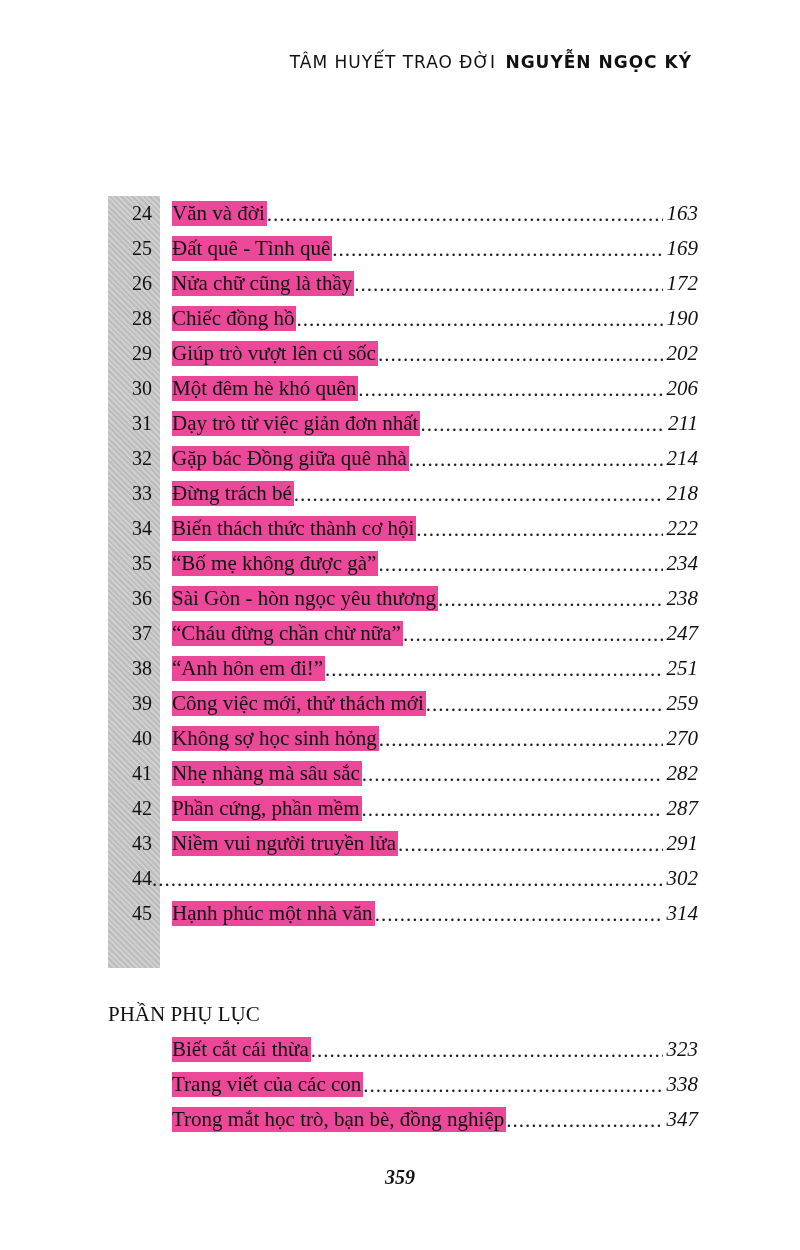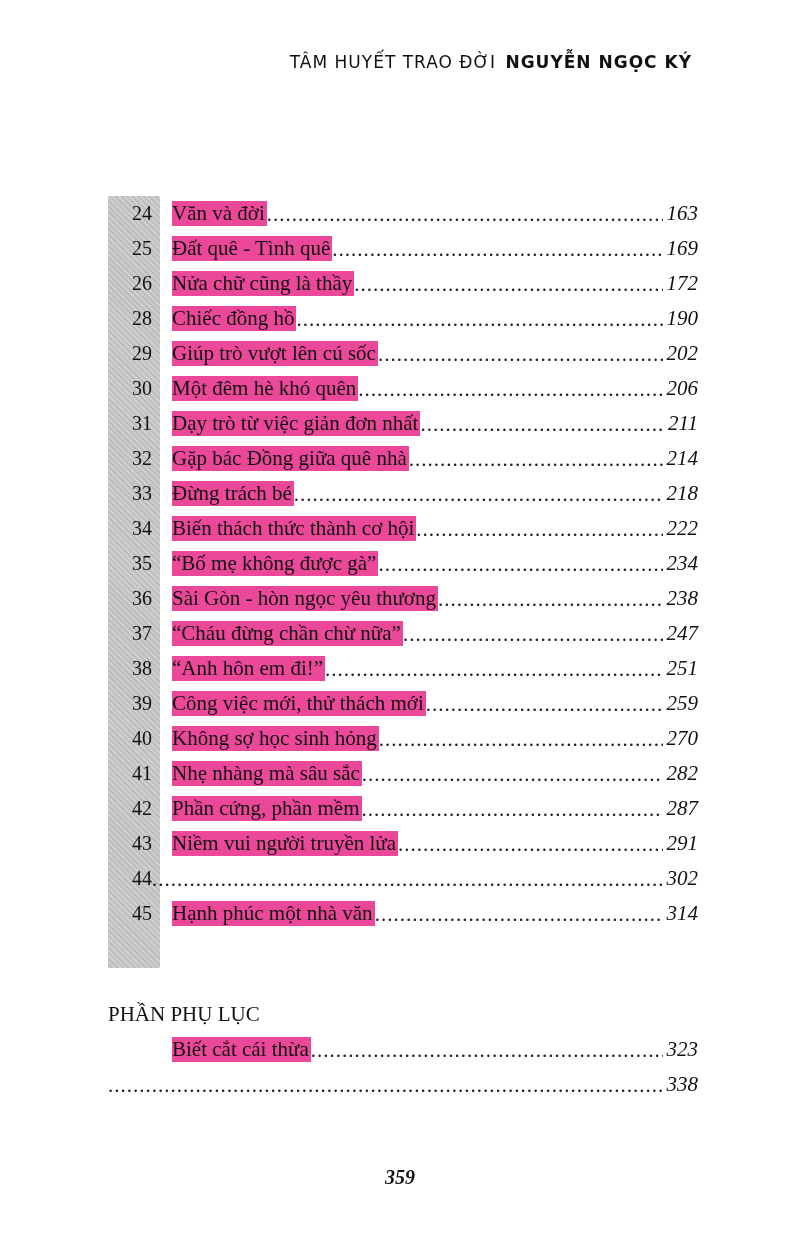--- a/index.html
+++ b/index.html
@@ -233,18 +233,24 @@
 </div>
 
 <div class="appendix">
   <div class="heading">PHẦN PHỤ LỤC</div>
   <div class="row">
       <span class="title">Biết cắt cái thừa</span>
       <span class="leader"></span>
       <span class="page">323</span>
     </div>
   <div class="row">
+      <span class="title">Trang viết của các con</span>
       <span class="leader"></span>
       <span class="page">338</span>
     </div>
+  <div class="row">
+      <span class="title">Trong mắt học trò, bạn bè, đồng nghiệp</span>
+      <span class="leader"></span>
+      <span class="page">347</span>
+    </div>
 </div>
 
 <div class="folio">359</div>
 
 </body></html>

